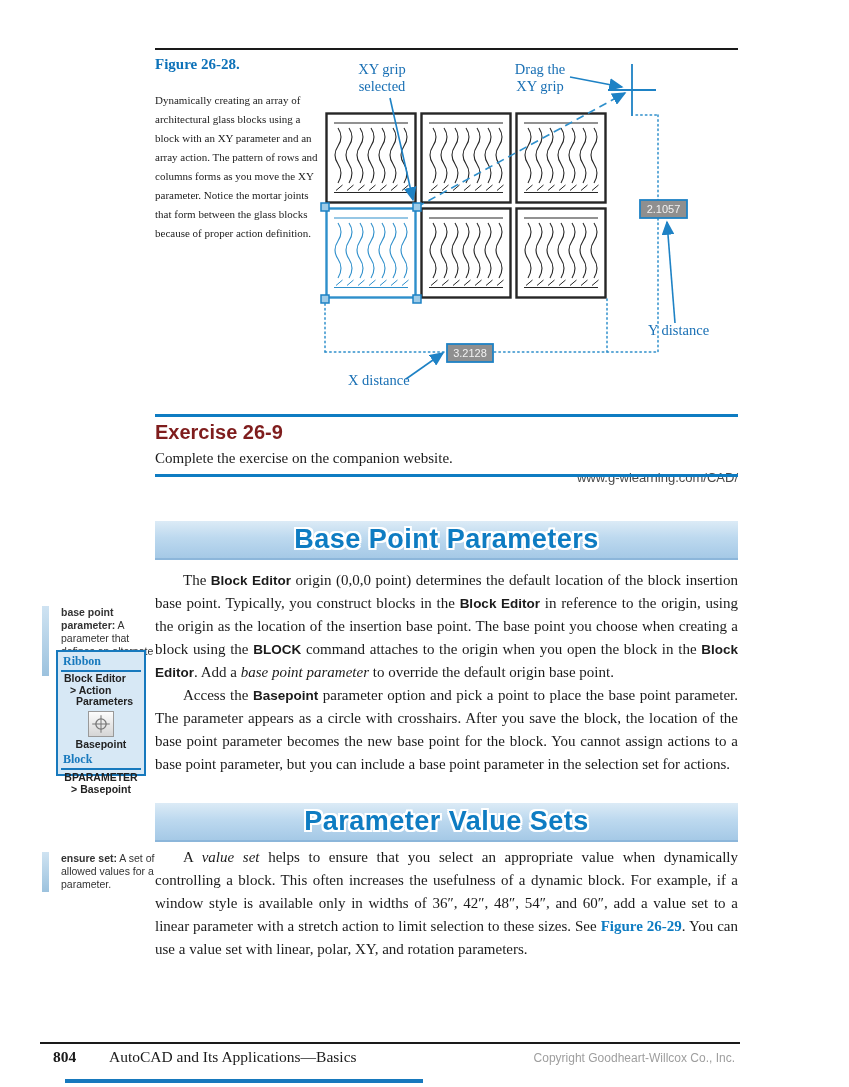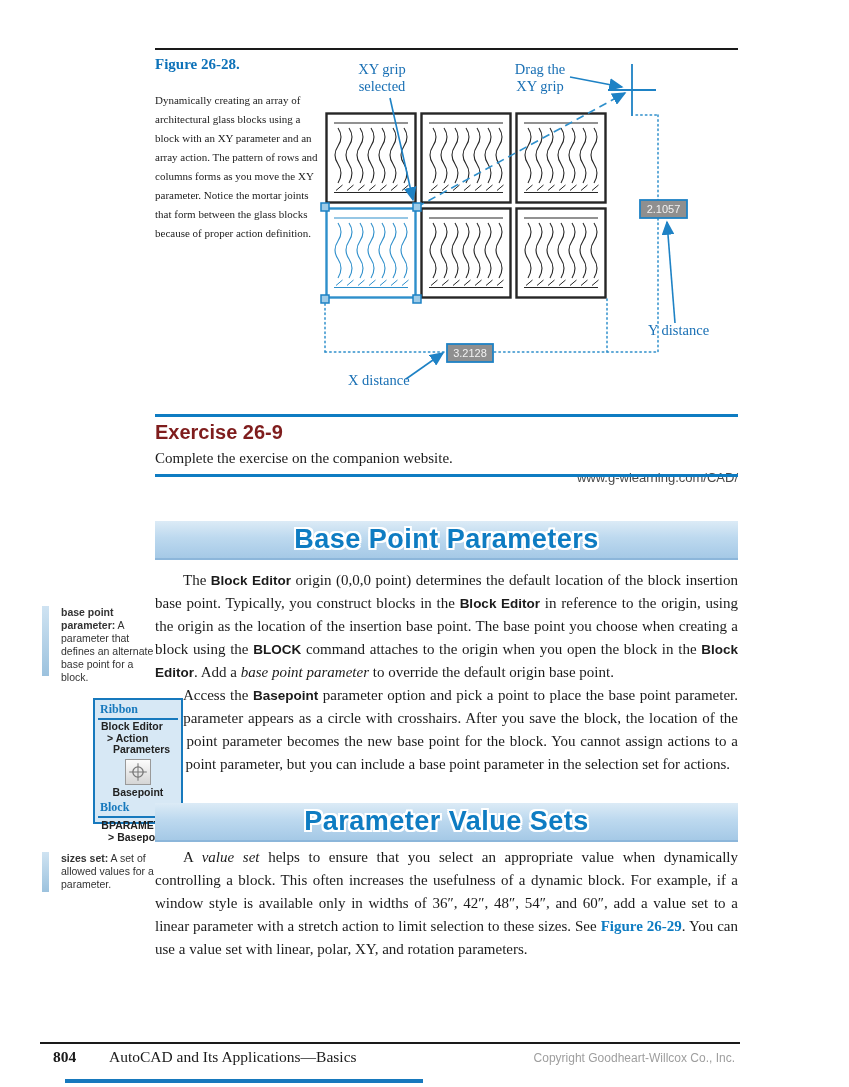--- a/index.html
+++ b/index.html
@@ -60,22 +60,22 @@
   
   .note-bar { left:42px; width:7px; background:linear-gradient(180deg,#cfe3f2,#9cc2de); }
   .note-bar-1 { top:606px; height:70px; }
   .note-bar-2 { top:852px; height:40px; }
   .note-text { left:61px; width:100px; font-family:"Liberation Sans",sans-serif; font-size:10.5px; line-height:13px; color:#333; }
   .note-text-1 { top:606px; }
   .note-text-2 { top:852px; }
 
   
   .ribbon-box {
-    left:56px; top:698px; width:90px; height:126px; box-sizing:border-box;
-    border:2px solid #1779bd; background:#d7e8f5;margin-left:37px;
+    left:56px; top:650px; width:90px; height:126px; box-sizing:border-box;
+    border:2px solid #1779bd; background:#d7e8f5;
   }
   .rb-header { font-family:"Liberation Serif",serif; font-weight:bold; font-size:12px; color:#1779bd; padding:2px 5px 0; }
   .rb-rule { height:2px; background:#1779bd; margin:1px 3px; }
   .rb-path { font-family:"Liberation Sans",sans-serif; font-weight:bold; font-size:10.5px; line-height:11.5px; color:#222; }
   .rb-path1 { padding-left:6px; }
   .rb-path2 { padding-left:12px; }
   .rb-path3 { padding-left:18px; }
   .rb-icon {
     width:26px; height:26px; margin:3px auto 1px; box-sizing:border-box;
     border:1px solid #999; background:linear-gradient(#fcfcfc,#d5d5d5);
@@ -206,21 +206,21 @@
 
   <div class="abs banner banner-2">
     <span class="banner-text">Parameter Value Sets</span>
   </div>
 
   <div class="abs main-col col-2">
     <p><span>A </span><span class="ital">value set</span><span> helps to ensure that you select an appropriate value when dynamically controlling a block. This often increases the usefulness of a dynamic block. For example, if a window style is available only in widths of 36″, 42″, 48″, 54″, and 60″, add a value set to a linear parameter with a stretch action to limit selection to these sizes. See </span><span class="figref">Figure 26-29</span><span>. You can use a value set with linear, polar, XY, and rotation parameters.</span></p>
   </div>
 
   <div class="abs note-bar note-bar-2"></div>
-  <div class="abs note-text note-text-2"><b>sizes set:</b><span> A set of allowed values for a parameter.</span></div>
+  <div class="abs note-text note-text-2"><b>ensure set:</b><span> A set of allowed values for a parameter.</span></div>
 
   <div class="abs footer-rule"></div>
   <div class="abs footer-num">804</div>
   <div class="abs footer-title">AutoCAD and Its Applications—Basics</div>
   <div class="abs footer-copy">Copyright Goodheart-Willcox Co., Inc.</div>
   <div class="abs bottom-bar"></div>
 
 </div>
 
 </body></html>

